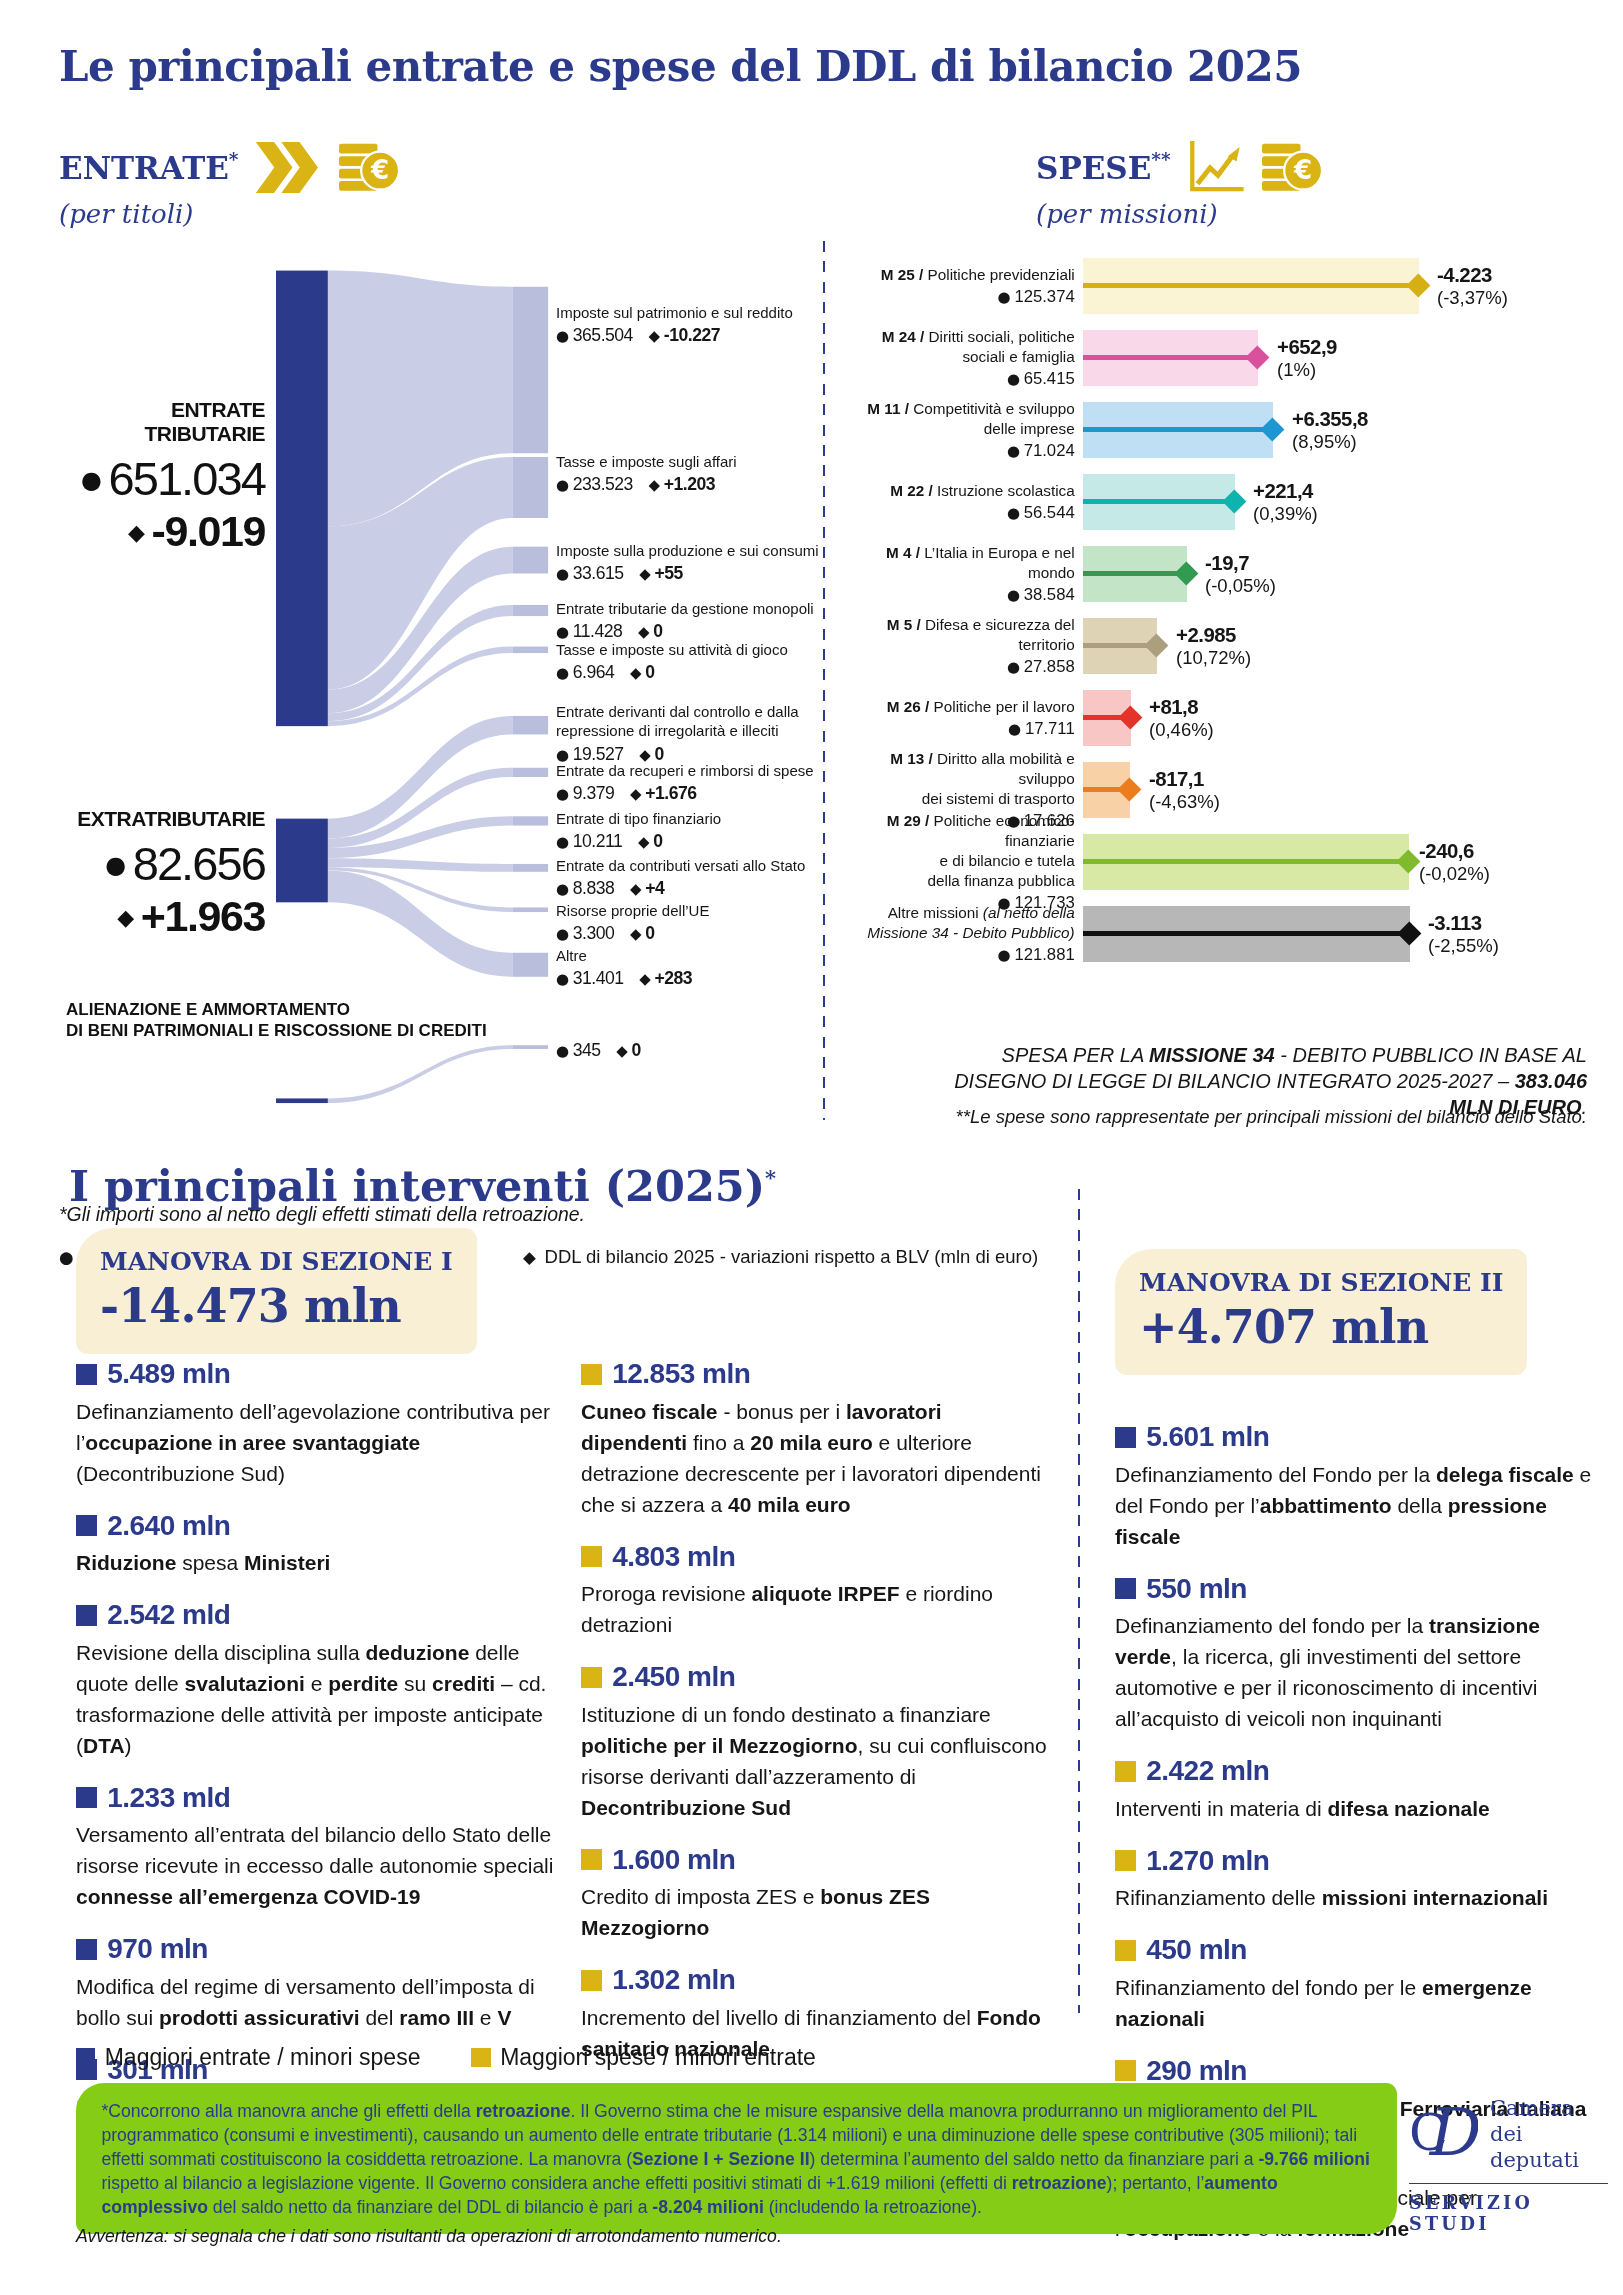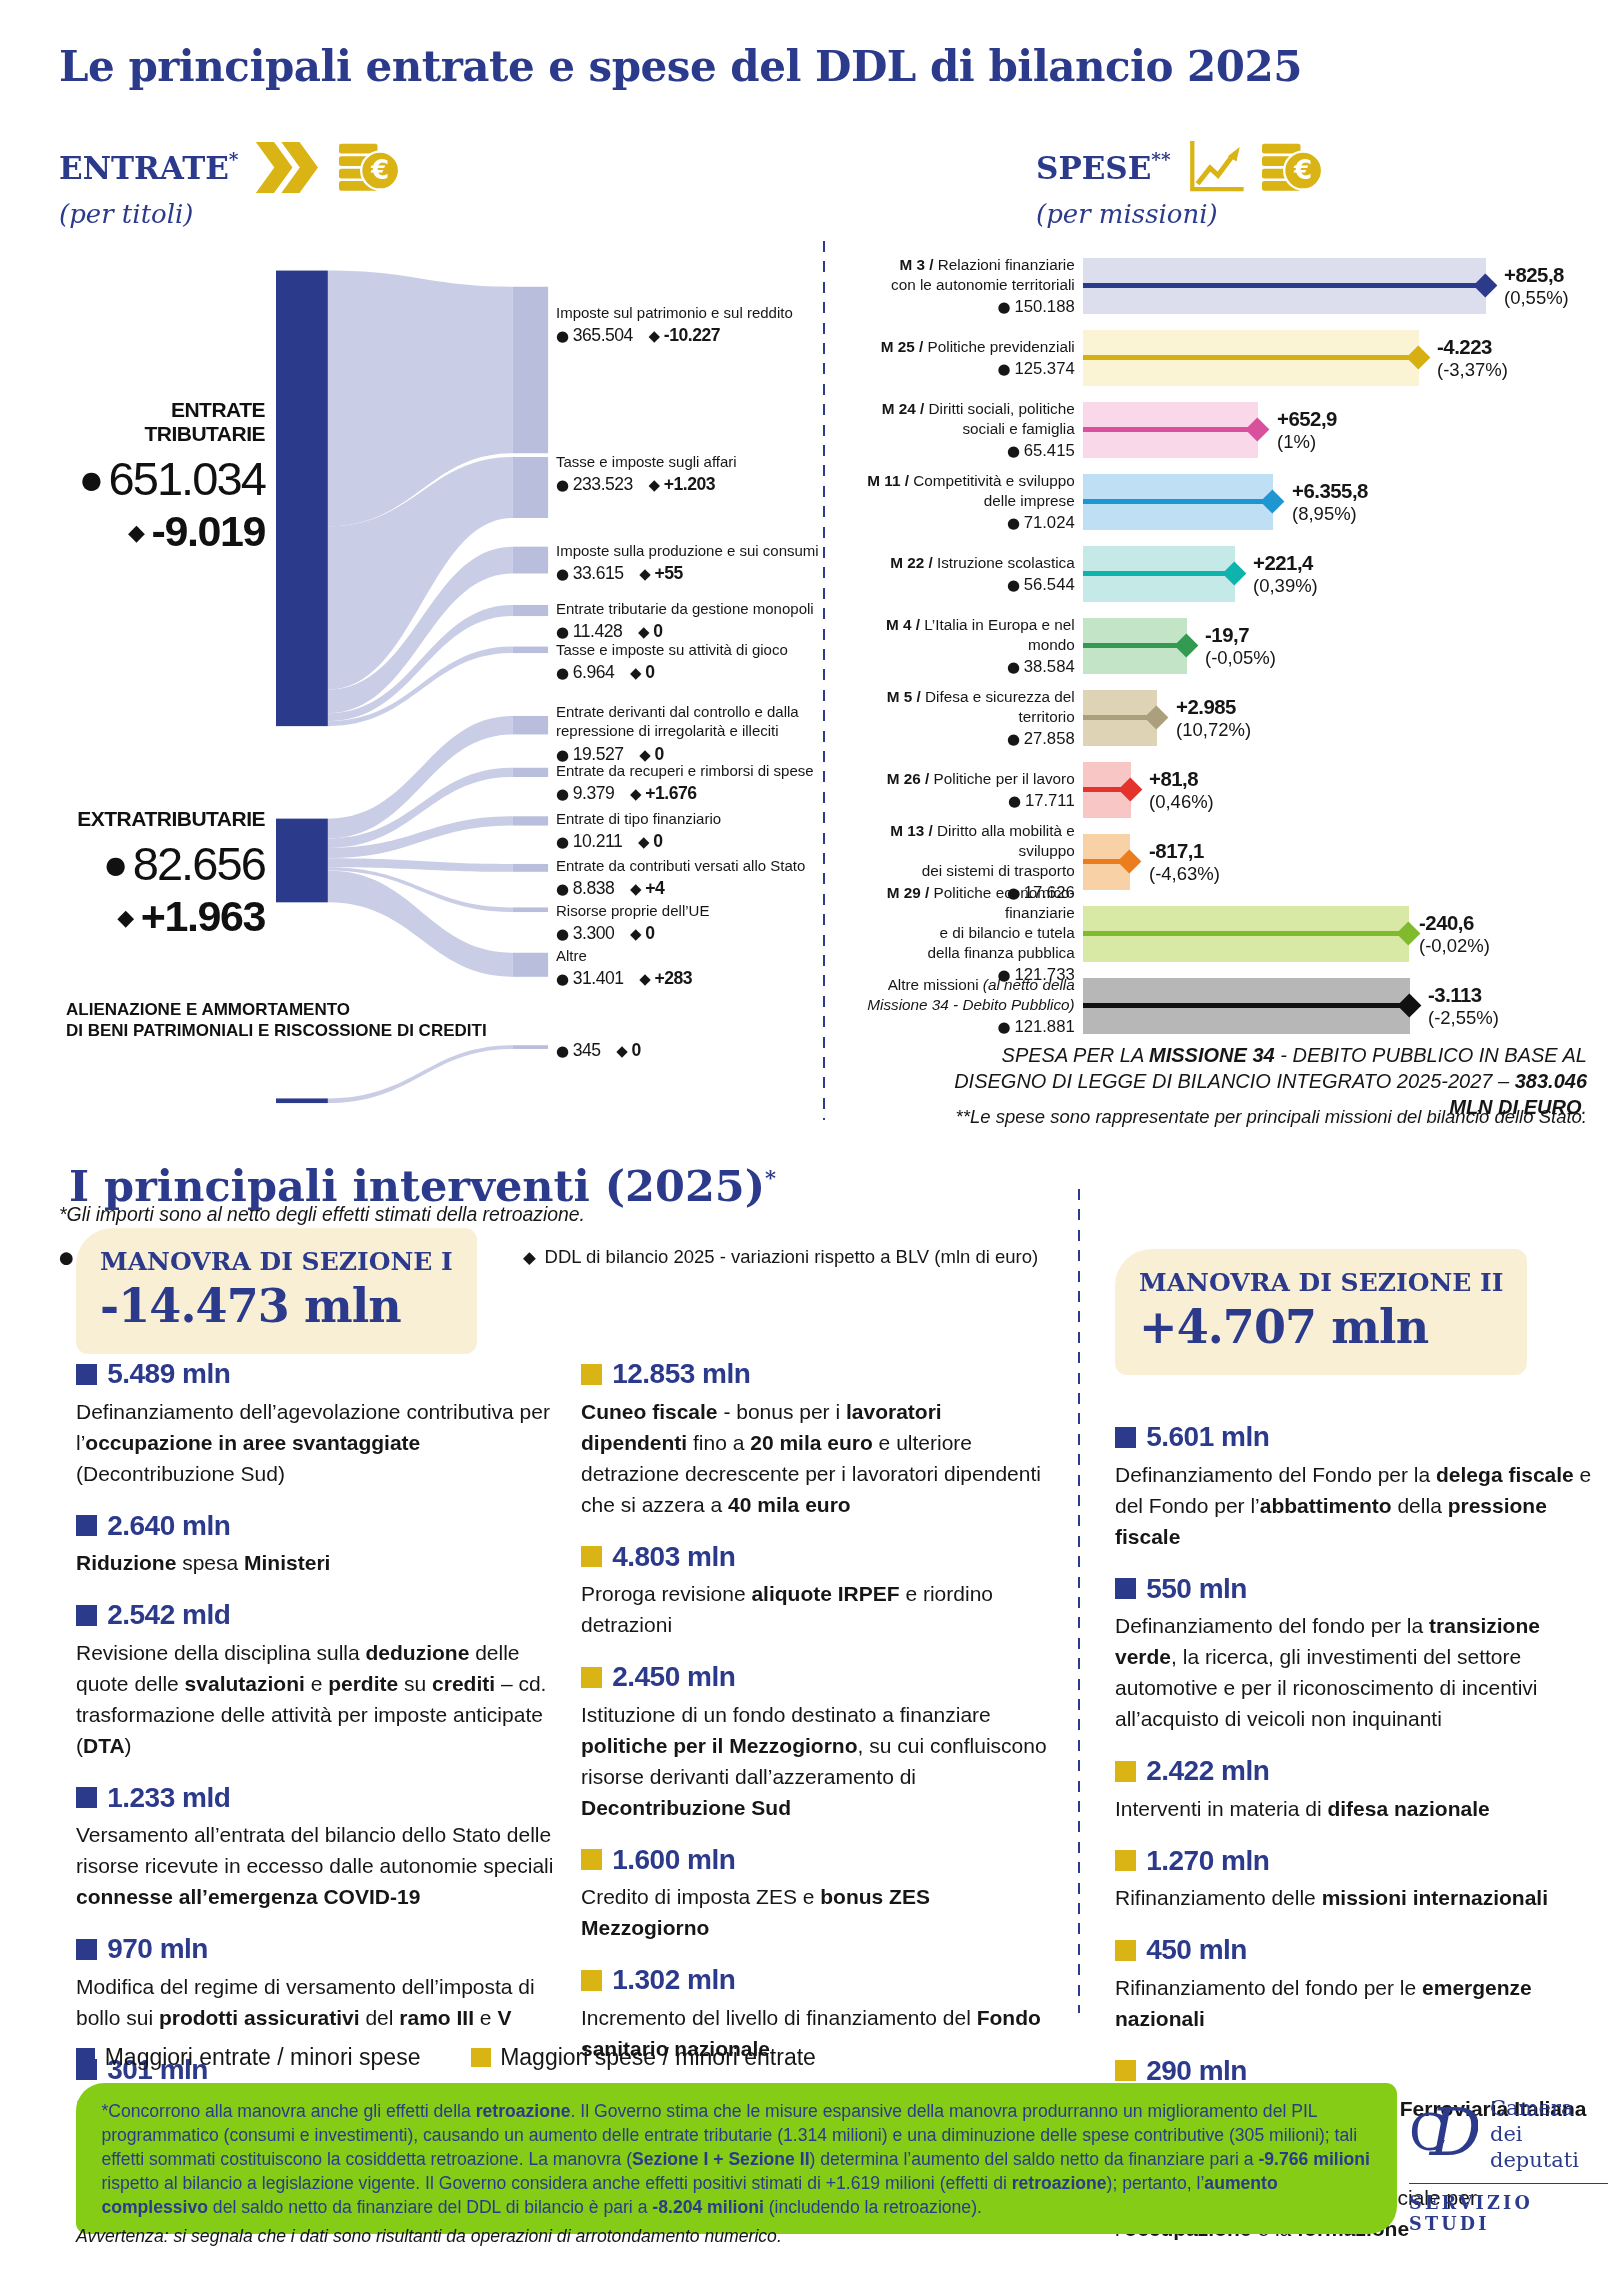--- a/index.html
+++ b/index.html
@@ -242,37 +242,20 @@
   <div class="abs legend1">
     <div><span class="mk">●</span> <span>Bilancio a legislazione vigente BLV (mln di euro)</span></div>
     <div><span class="mk">◆</span> <span>DDL di bilancio 2025 - variazioni rispetto a BLV (mln di euro)</span></div>
   </div>
 
   <div class="abs vdash" id="divider-top"></div>
 
   <div class="abs spese-chart" id="spese-chart">
       <div class="sp-row">
         <div class="sp-label">
-          <div class="sp-name"><b>M 3 / </b>Relazioni finanziarie<br>con le autonomie territoriali</div>
-          <div class="sp-blv"><span class="mk">●</span>150.188</div>
-        </div>
-        <div class="sp-barwrap">
-          <div class="sp-bar" style="width: 403px; background: rgb(220, 221, 237);">
-            <div class="sp-line" style="background: rgb(44, 58, 140);">
-              <div class="sp-diamond" style="background: rgb(44, 58, 140);"></div>
-            </div>
-          </div>
-          <div class="sp-ann" style="left: 421px;">
-            <div class="sp-delta">+825,8</div>
-            <div class="sp-pct">(0,55%)</div>
-          </div>
-        </div>
-      </div>
-      <div class="sp-row">
-        <div class="sp-label">
           <div class="sp-name"><b>M 25 / </b>Politiche previdenziali</div>
           <div class="sp-blv"><span class="mk">●</span>125.374</div>
         </div>
         <div class="sp-barwrap">
           <div class="sp-bar" style="width: 336px; background: rgb(250, 243, 212);">
             <div class="sp-line" style="background: rgb(214, 176, 18);">
               <div class="sp-diamond" style="background: rgb(214, 176, 18);"></div>
             </div>
           </div>
           <div class="sp-ann" style="left: 354px;">

